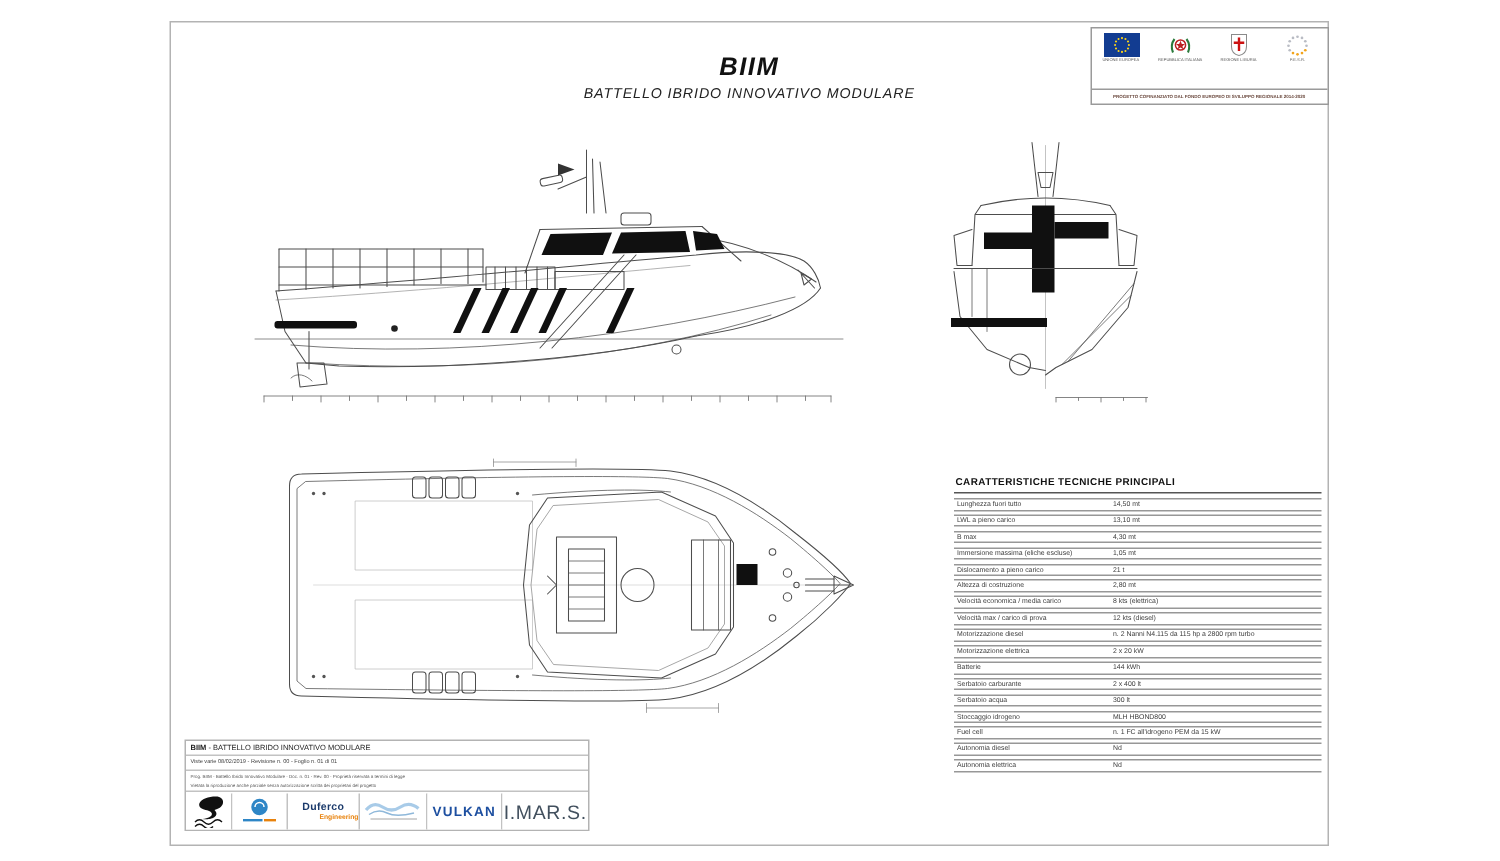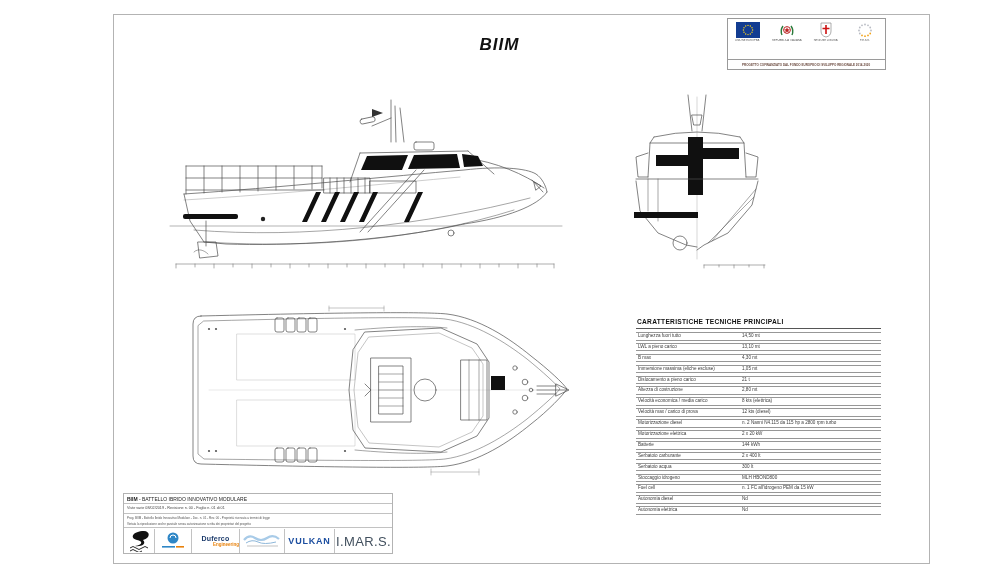--- a/index.html
+++ b/index.html
@@ -1,19 +1,19 @@
 <!DOCTYPE html>
 <html><head>
 <meta charset="utf-8">
 <style>
   html,body{margin:0;padding:0;background:#fff;}
   body{width:1000px;height:574px;position:relative;overflow:hidden;
        font-family:"Liberation Sans",sans-serif;color:#222;}
   .sheet{position:absolute;left:113px;top:14px;width:771px;height:548px;
-         border:1px solid #b3b3b3;background:#fff;padding-left:44px;}
+         border:1px solid #b3b3b3;background:#fff;}
   .abs{position:absolute;}
 
   
   .title{left:0;top:20px;width:771px;text-align:center;
          font-size:17px;font-weight:700;font-style:italic;letter-spacing:1px;color:#111;}
   .subtitle{left:0;top:42px;width:771px;text-align:center;
             font-size:9.5px;font-style:italic;letter-spacing:.6px;color:#222;}
 
   
   .fundbox{left:613px;top:3px;width:157px;height:50px;border:1px solid #9a9a9a;background:#fff;}
@@ -55,20 +55,21 @@
   .imars{font-size:13px;color:#42505e;letter-spacing:.4px;}
 
   svg{display:block;}
 </style>
 </head>
 <body>
 
 <div class="sheet">
 
   <div class="abs title">BIIM</div>
+  <div class="abs subtitle">BATTELLO IBRIDO INNOVATIVO MODULARE</div>
 
   <div class="abs fundbox">
     <div class="fundlogos">
       <div class="fundcell">
         <svg width="24" height="16" viewBox="0 0 24 16">
           <rect x="0" y="0" width="24" height="16" fill="#123c91"></rect>
           <g fill="#ffd617">
             <circle cx="12" cy="3.4" r=".7"></circle>
               <circle cx="14.3" cy="4" r=".7"></circle>
               <circle cx="16" cy="5.7" r=".7"></circle>

